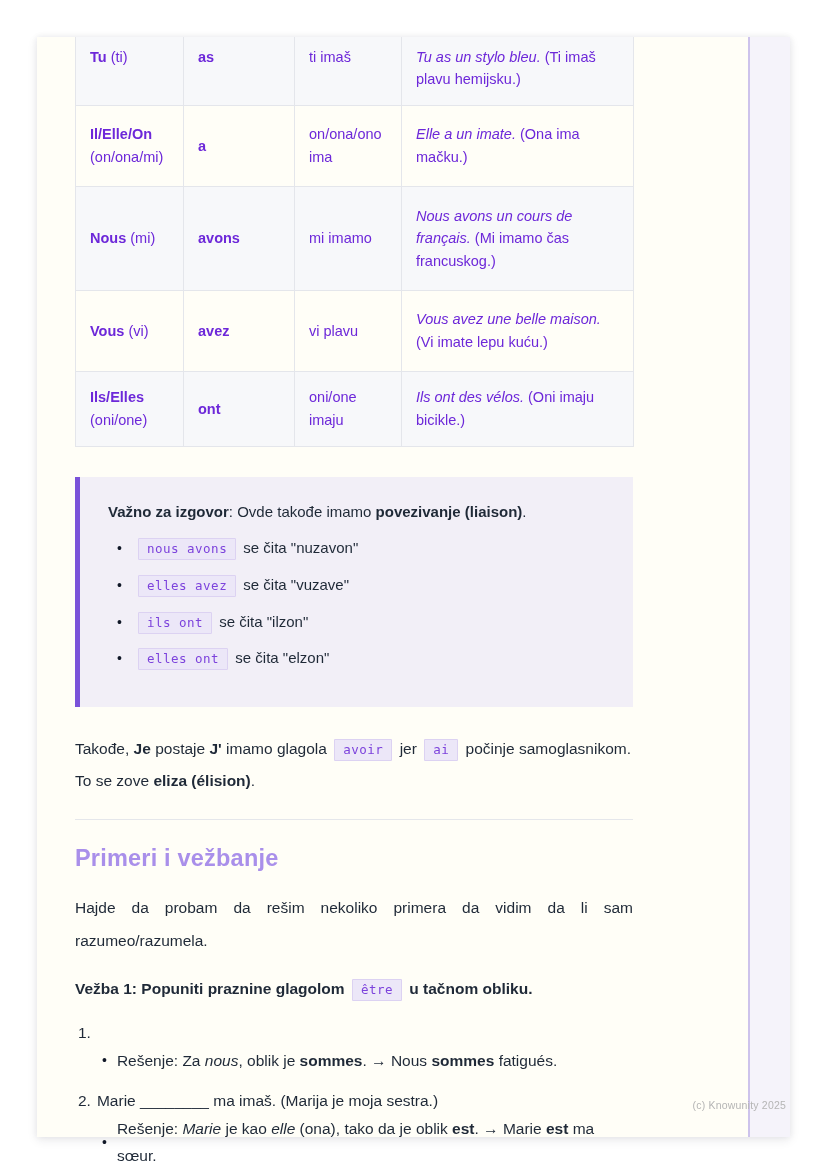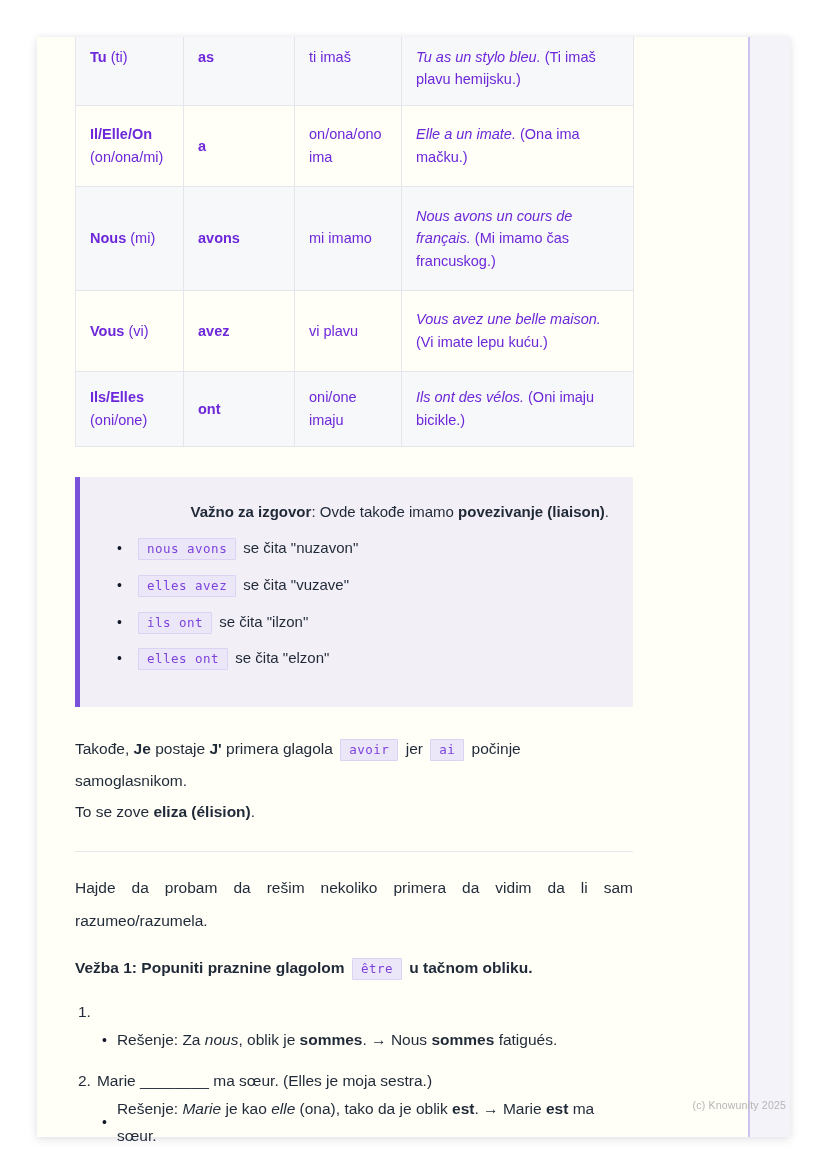--- a/index.html
+++ b/index.html
@@ -77,21 +77,21 @@
   .callout{
     margin-top:30px;
     width:558px;
     box-sizing:border-box;
     background:#f2eff7;
     border-left:5px solid #7a52d9;
     padding:23px 24px 24px 28px;
     font-size:15px;
     line-height:1.55;
   }
-  .callout-title{ margin:0 0 12px 0;text-align:right; }
+  .callout-title{ margin:0 0 12px 0; }
   .callout ul{
     list-style:none;
     margin:0; padding:0 0 0 9px;
   }
   .callout li{
     display:flex;
     align-items:baseline;
     margin:13px 0;
   }
   .dot{ flex:none; margin-right:13px; font-size:14px; color:#111827; }
@@ -226,45 +226,46 @@
           <span><span class="seg-code">ils ont</span><span> se čita "ilzon"</span></span>
         </li>
         <li>
           <span class="dot"></span>
           <span><span class="seg-code">elles ont</span><span> se čita "elzon"</span></span>
         </li>
       </ul>
     </aside>
 
     <p class="elision">
-      <span class="line"><span>Takođe, </span><span class="seg-b">Je</span><span> postaje </span><span class="seg-b">J'</span><span> primera glagola </span><span class="seg-code">avoir</span><span> jer </span><span class="seg-code">ai</span><span> počinje samoglasnikom.</span></span>
+      <span class="line"><span>Takođe, </span><span class="seg-b">Je</span><span> postaje </span><span class="seg-b">J'</span><span> imamo glagola </span><span class="seg-code">avoir</span><span> jer </span><span class="seg-code">ai</span><span> počinje samoglasnikom.</span></span>
       <span class="line"><span>To se zove </span><span class="seg-b">eliza (élision)</span><span>.</span></span>
     </p>
 
     <hr class="divider">
 
+    <h2 class="section-heading">Primeri i vežbanje</h2>
 
     <p class="intro">Hajde da probam da rešim nekoliko primera da vidim da li sam razumeo/razumela.</p>
 
     <p class="ex-title"><span class="seg-b">Vežba 1: Popuniti praznine glagolom </span><span class="seg-code">être</span><span class="seg-b"> u tačnom obliku.</span></p>
 
     <ol class="exercises">
       <li>
         <div class="q-line">
           <span class="num">1.</span>
         </div>
         <div class="sol">
           <span class="dot"></span>
           <span class="sol-text"><span>Rešenje: Za </span><span class="seg-i">nous</span><span>, oblik je </span><span class="seg-b">sommes</span><span>. → Nous </span><span class="seg-b">sommes</span><span> fatigués.</span></span>
         </div>
       </li>
       <li>
         <div class="q-line">
           <span class="num">2.</span>
-          <span class="q"><span>Marie ________ ma sœur. (Elles je moja sestra.)</span></span>
+          <span class="q"><span>Marie ________ ma imaš. (Marija je moja sestra.)</span></span>
         </div>
         <div class="sol">
           <span class="dot"></span>
           <span class="sol-text"><span>Rešenje: </span><span class="seg-i">Marie</span><span> je kao </span><span class="seg-i">elle</span><span> (ona), tako da je oblik </span><span class="seg-b">est</span><span>. → Marie </span><span class="seg-b">est</span><span> ma sœur.</span></span>
         </div>
       </li>
     </ol>
 
   </div>
 

